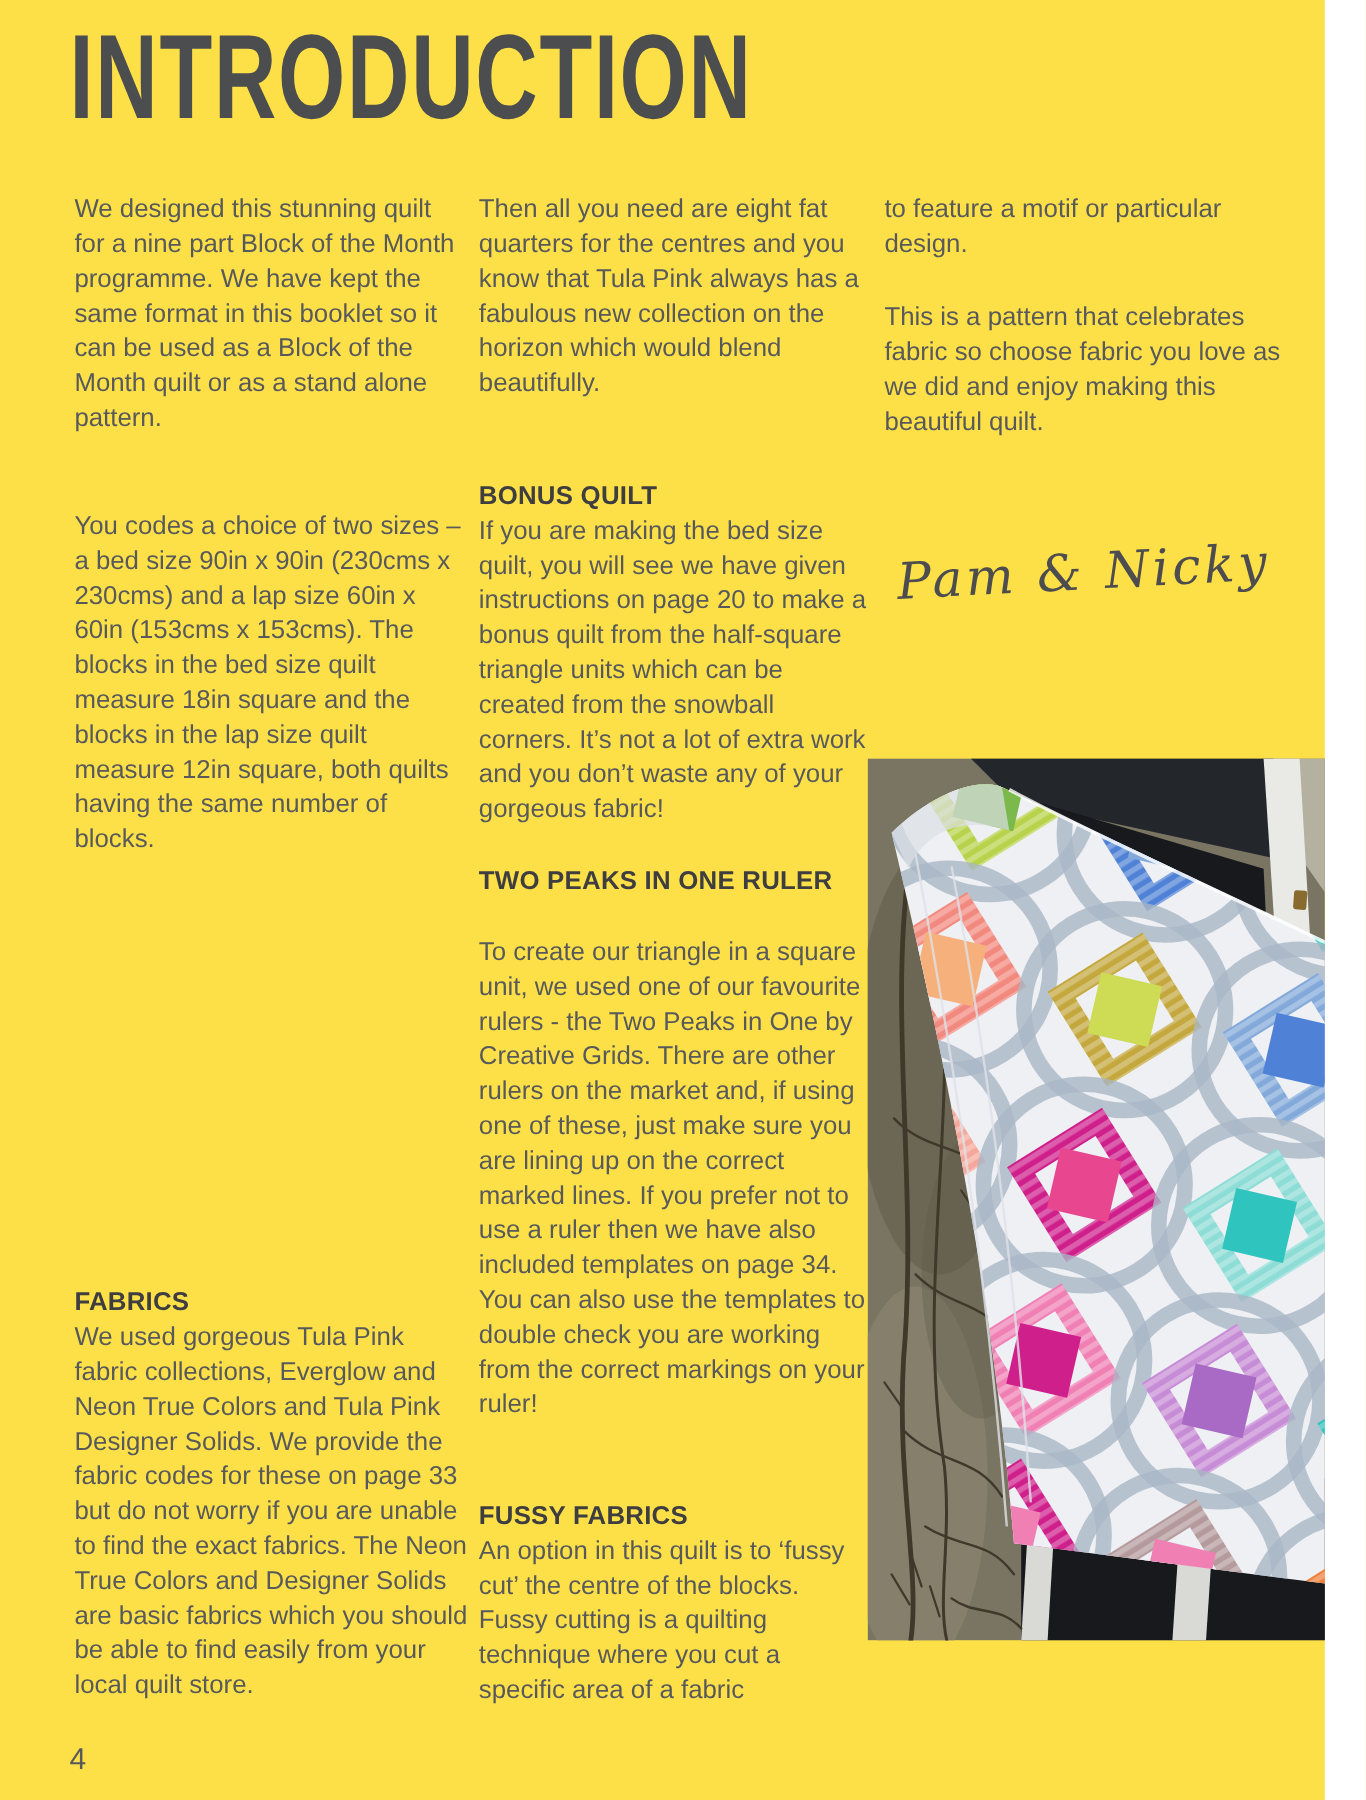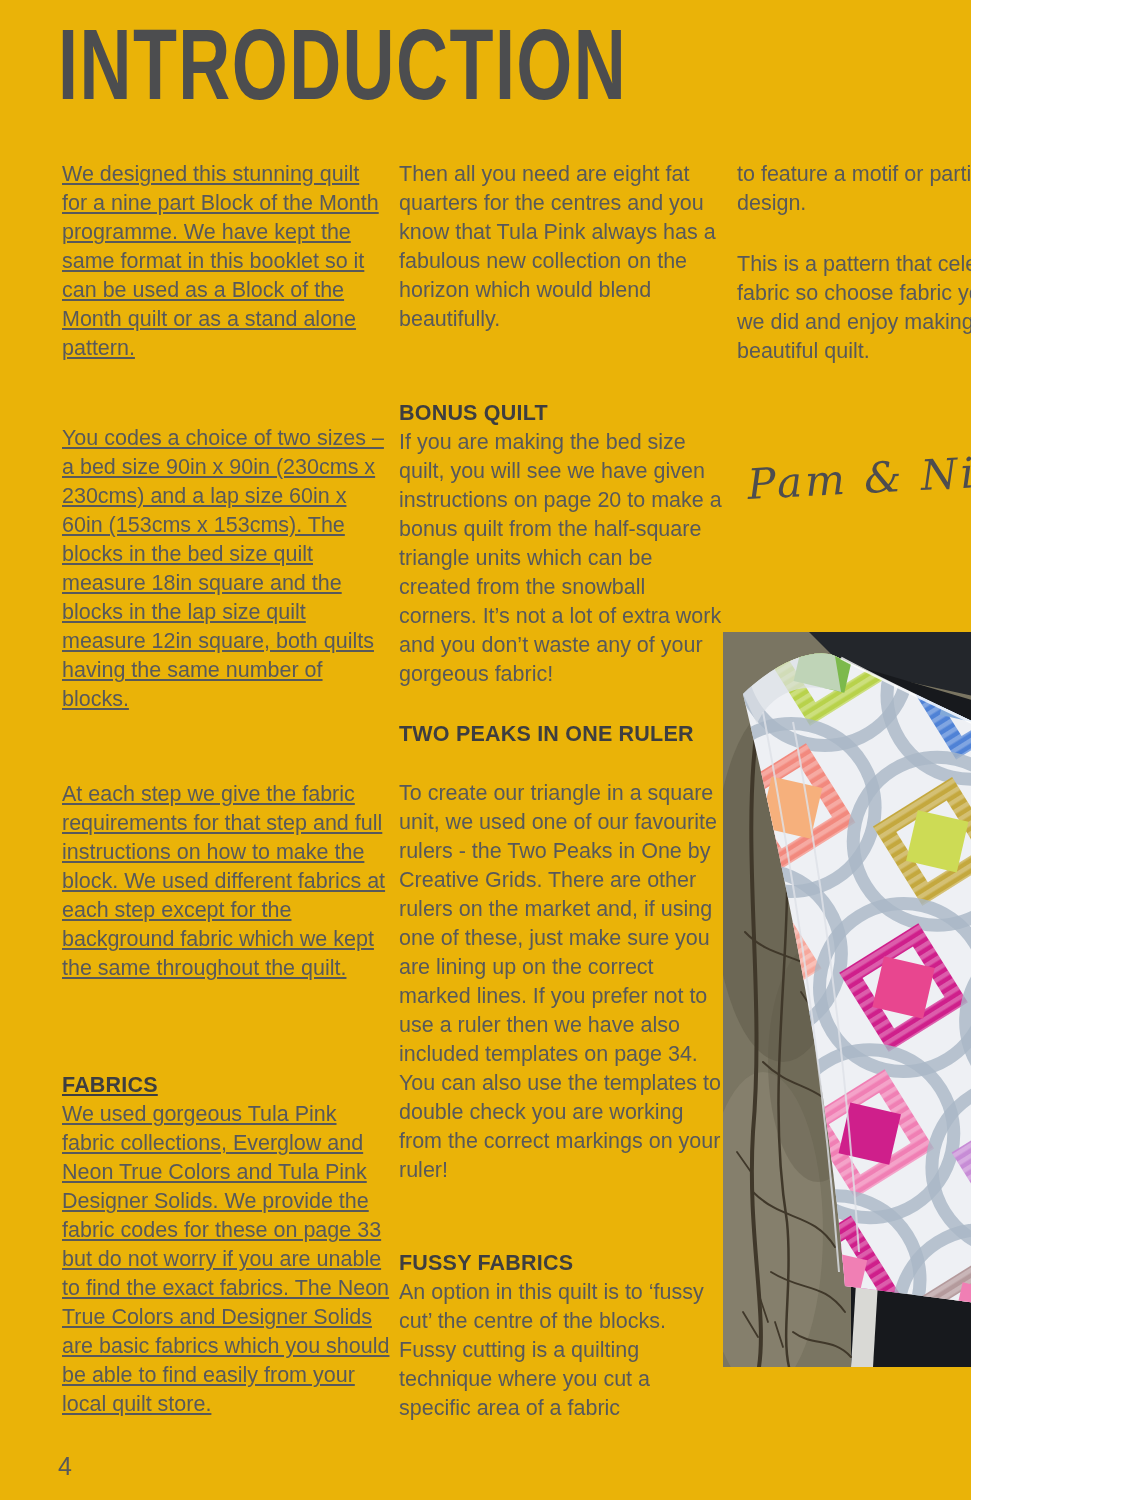--- a/index.html
+++ b/index.html
@@ -1,19 +1,19 @@
 <!DOCTYPE html>
 <html style="--wall: #7a7562; --walldark: #5e5a47; --walllight: #8f8a75; --stone: #b5b1a0; --vine: #40382a; --dark: #17191d; --frame: #e9e9e5; --qwhite: #eef0f4; --sash: #a9b6c6; --blue: #4f82d6; --skyblue: #82a9d9; --teal: #2fc4bd; --aqua: #8edcd6; --lime: #b8d24b; --chartreuse: #cddb55; --gold: #c4a83e; --green: #7cb94c; --olive: #a9a93c; --coral: #f2897e; --salmon: #f6a79b; --peach: #f6b07c; --orange: #ef7f3a; --pink: #f07fb4; --hotpink: #e8468f; --magenta: #cf1f8b; --lavender: #c78cd6; --purple: #a86ac4; --mauve: #b49a9c; --col-title: #4c4d4f; --col-heading: #3e3e40; --col-body: #58595b;"><head>
 <meta charset="utf-8">
 <style>
   html,body{margin:0;padding:0;background:#ffffff;}
   .page{
     position:relative;
-    width:971px;height:1500px;
-    background:#eab308;
+    width:1104px;height:1500px;
+    background:#fde047;
     overflow:hidden;
     font-family:"Liberation Sans","DejaVu Sans",sans-serif;
   }
   .title{
     position:absolute;left:58px;top:14px;margin:0;
     line-height:1;white-space:nowrap;
   }
   .title span{
     display:inline-block;
     transform:scaleX(.72);
@@ -27,21 +27,21 @@
     font-size:21.5px;line-height:29px;
     color:var(--col-body,#58595b);
   }
   .hd{
     position:absolute;
     margin:0;
     font-size:21.5px;line-height:29px;font-weight:bold;
     color:var(--col-heading,#3e3e40);
     letter-spacing:.2px;
   }
-  .c1{left:62px;width:328px;text-decoration:underline;}
+  .c1{left:62px;width:328px;}
   .c2{left:399px;width:327px;}
   .c3{left:737px;width:332px;}
   .signature{
     position:absolute;left:737px;top:452px;width:332px;
     text-align:center;
     font-family:"DejaVu Serif","Liberation Serif",serif;
     font-style:italic;
     font-size:42px;
     letter-spacing:3px;
     color:#4d4d4f;
@@ -58,21 +58,20 @@
 </style>
 </head>
 <body>
 
 <div class="page">
 
   <h1 class="title"><span>INTRODUCTION</span></h1>
 
   <p class="p c1" style="top:160px">We designed this stunning quilt for a nine part Block of the Month programme.  We have kept the same format in this booklet so it can be used as a Block of the Month quilt or as a stand alone pattern.</p>
   <p class="p c1" style="top:424px">You codes a choice of two sizes – a bed size 90in x 90in (230cms x 230cms) and a lap size 60in x 60in (153cms x 153cms).  The blocks in the bed size quilt measure 18in square and the blocks in the lap size quilt measure 12in square, both quilts having the same number of blocks.</p>
-  <p class="p c1" style="top:780px">At each step we give the fabric requirements for that step and full instructions on how to make the block. We used different fabrics at each step except for the background fabric which we kept the same throughout the quilt.</p>
   <h2 class="hd c1" style="top:1071px">FABRICS</h2>
   <p class="p c1" style="top:1100px">We used gorgeous Tula Pink fabric collections, Everglow and Neon True Colors and Tula Pink Designer Solids. We provide the fabric codes for these on page 33 but do not worry if you are unable to find the exact fabrics. The Neon True Colors and Designer Solids are basic fabrics which you should be able to find easily from your local quilt store.</p>
 
   <p class="p c2" style="top:160px">Then all you need are eight fat quarters for the centres and you know that Tula Pink always has a fabulous new collection on the horizon which would blend beautifully.</p>
   <h2 class="hd c2" style="top:399px">BONUS QUILT</h2>
   <p class="p c2" style="top:428px">If you are making the bed size quilt, you will see we have given instructions on page 20 to make a bonus quilt from the half-square triangle units which can be created from the snowball corners.  It’s not a lot of extra work and you don’t waste any of your gorgeous fabric!</p>
   <h2 class="hd c2" style="top:720px">TWO PEAKS IN ONE RULER</h2>
   <p class="p c2" style="top:779px">To create our triangle in a square unit, we used one of our favourite rulers - the Two Peaks in One by Creative Grids. There are other rulers on the market and, if using one of these, just make sure you are lining up on the correct marked lines.  If you prefer not to use a ruler then we have also included templates on page 34. You can also use the templates to double check you are working from the correct markings on your ruler!</p>
   <h2 class="hd c2" style="top:1249px">FUSSY FABRICS</h2>
   <p class="p c2" style="top:1278px">An option in this quilt is to ‘fussy cut’ the centre of the blocks. Fussy cutting is a quilting technique where you cut a specific area of a fabric</p>

